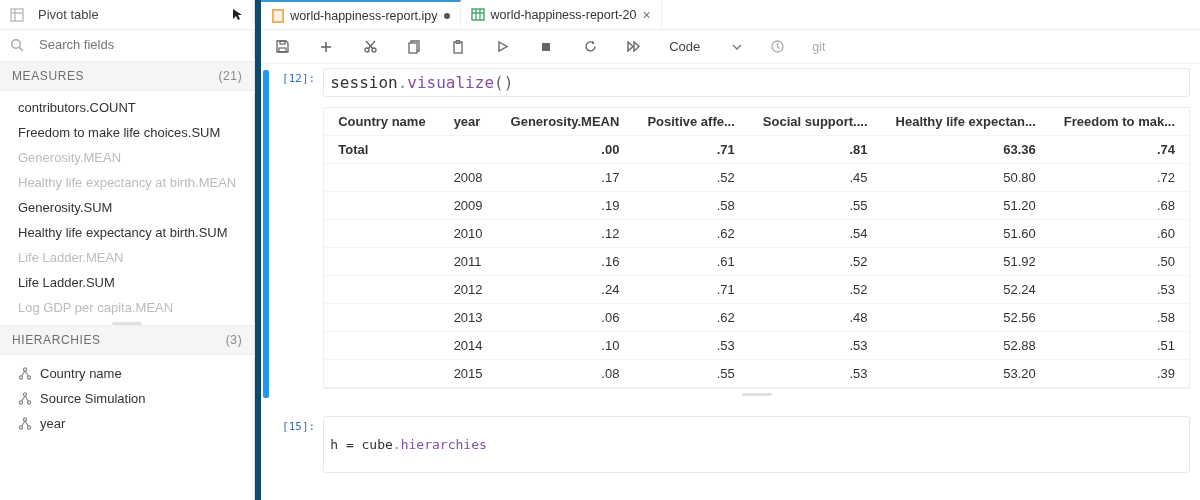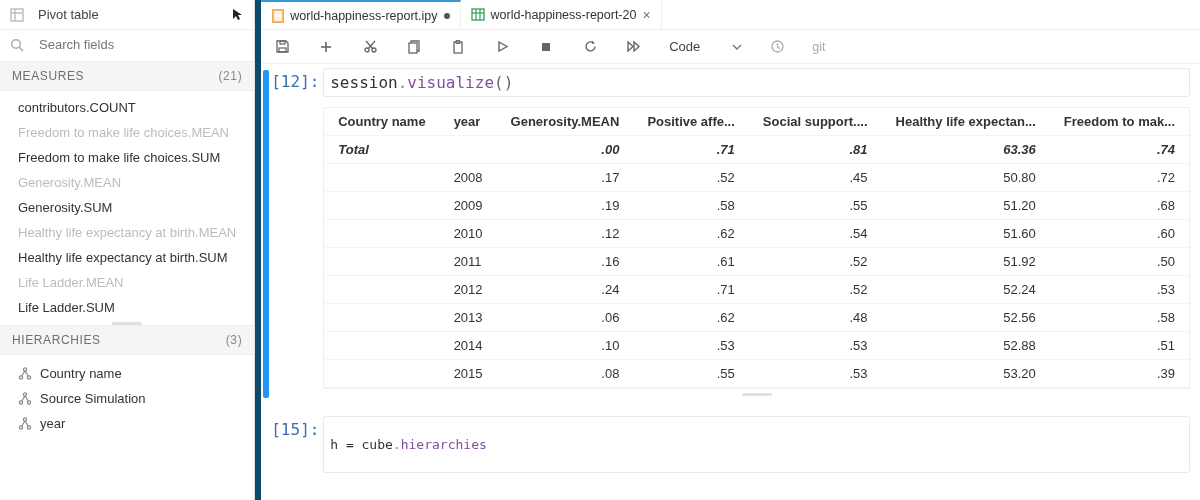--- a/index.html
+++ b/index.html
@@ -31,37 +31,37 @@
   .tab .close { color:#777; font-size:14px; line-height:1;}
   .toolbar { display: flex; align-items: center; gap: 26px; padding: 6px 12px; height: 34px; border-bottom: 1px solid #f0f0f0; color: #666;}
   .tool-btn { display:inline-flex; align-items:center; justify-content:center; width:18px; height:18px;}
   .sel-wrap { display:flex; align-items:center; gap:6px; font-size:13px; color:#444; border:none; }
 
   
   .nb { flex:1; overflow:auto; }
   .cell { display:flex; padding: 4px 10px 4px 0; }
   .gutter { width:10px; display:flex; }
   .runbar { width:6px; background:#2196f3; border-radius:2px; margin: 2px 0 2px 2px;}
-  .prompt { width: 52px; text-align:right; color:#9a9a9a; font-family: Menlo, Consolas, monospace; font-size:16px; padding: 4px 8px 0 0;}
+  .prompt { width: 52px; text-align:right; color:#9a9a9a; font-family: Menlo, Consolas, monospace; font-size:11px; padding: 4px 8px 0 0;}
   .prompt .num { color:#3b6fb3;}
   .cell-body { flex:1; }
   .code-line { font-family: Menlo, Consolas, monospace; font-size: 16px; padding: 4px 6px; border:1px solid #e8e8e8; border-radius:3px; background:#fff;}
   .tok-obj { color:#333;}
   .tok-dot { color:#888;}
   .tok-method { color:#8250a3;}
   .tok-paren { color:#666;}
 
   
   .out-table { margin-top: 10px; border: 1px solid #eee; }
   .tbl { width: 100%; border-collapse: collapse; font-size: 13px;}
   .tbl th, .tbl td { padding: 6px 14px; border-bottom: 1px solid #f4f4f4; white-space: nowrap;}
   .tbl th { text-align: right; font-weight: 600; color: #333; background: #fff;}
   .tbl th.lh, .tbl td.lh { text-align: left; }
   .tbl td { text-align: right; }
-  .tbl tr.total td, .tbl tr.country td { font-weight: 600; font-style: italic;}
+  .tbl tr.total td, .tbl tr.country td { font-weight: 600;}
   .resize-handle { display:flex; justify-content:center; padding:4px 0;}
   .resize-handle::before { content:""; width:30px; height:3px; background:#e0e0e0; border-radius:2px;}
 
   .code-line2 { font-family: Menlo, Consolas, monospace; font-size: 13px; padding: 20px 6px; border:1px solid #e8e8e8; border-radius:3px; background:#fff;}
 
   svg { display:block;}
   .git-label { color:#aaa; font-size:12.5px;}
 </style>
 </head>
 <body>
@@ -95,25 +95,24 @@
       </span>
       <input class="search-input" placeholder="Search fields" style="">
     </div>
 
     <div class="section-hdr">
       <span>MEASURES</span>
       <span class="count-badge">(21)</span>
     </div>
     <div class="measures-list" id="measures-list">
         <div class="measure-item">contributors.COUNT</div>
-        <div class="measure-item dim">Freedom to make life choices.MEAN</div>
         <div class="measure-item">Freedom to make life choices.SUM</div>
         <div class="measure-item dim">Generosity.MEAN</div>
+        <div class="measure-item dim">Healthy life expectancy at birth.MEAN</div>
         <div class="measure-item">Generosity.SUM</div>
-        <div class="measure-item dim">Healthy life expectancy at birth.MEAN</div>
         <div class="measure-item">Healthy life expectancy at birth.SUM</div>
         <div class="measure-item dim">Life Ladder.MEAN</div>
         <div class="measure-item">Life Ladder.SUM</div>
         <div class="measure-item dim">Log GDP per capita.MEAN</div>
       </div>
     <div class="dragbar"></div>
 
     <div class="section-hdr">
       <span>HIERARCHIES</span>
       <span class="count-badge">(3)</span>

